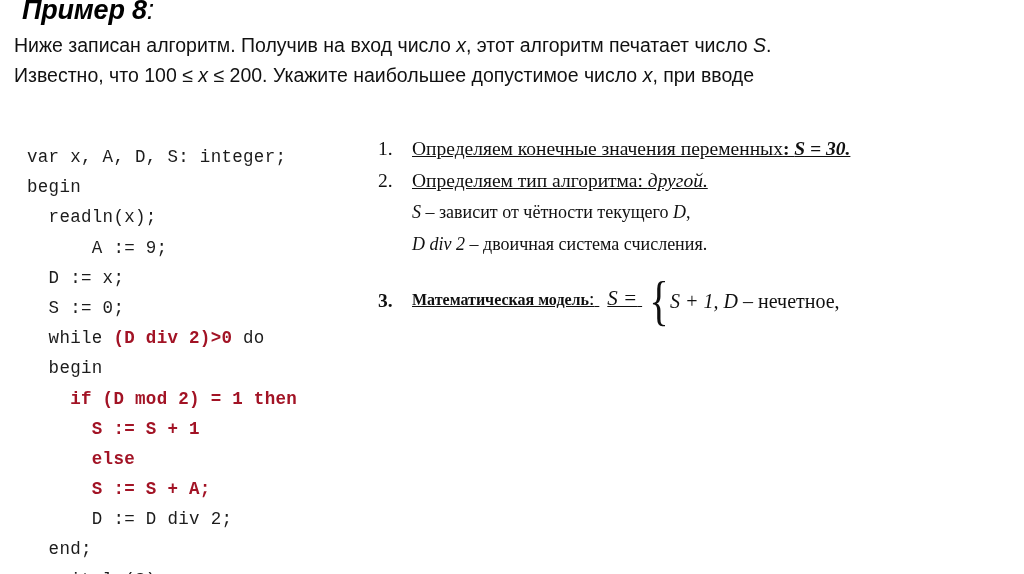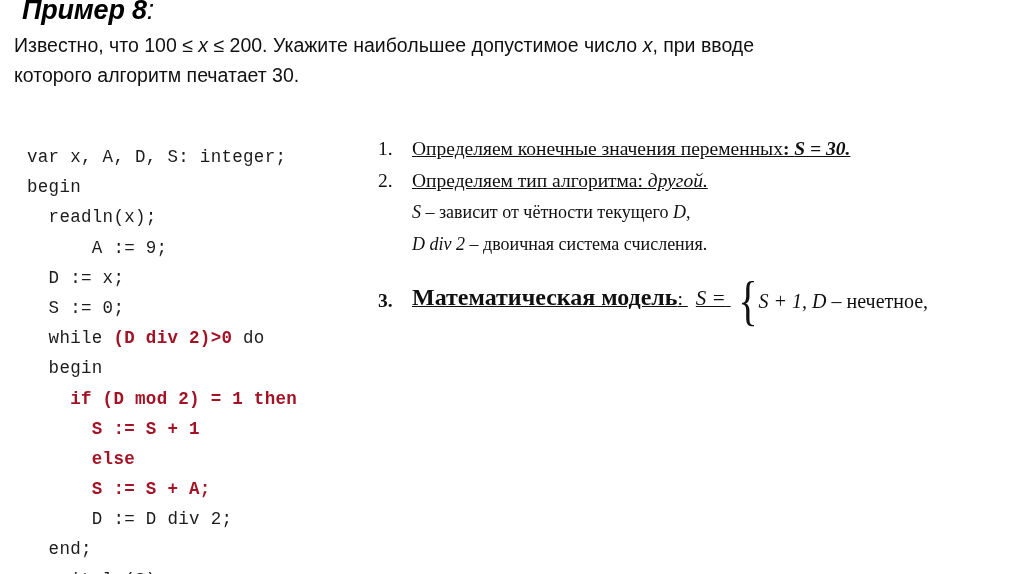--- a/index.html
+++ b/index.html
@@ -109,21 +109,21 @@
   }
   .sol-sub .var-i { font-style: italic; }
 
   
   #math-model-row {
     display: flex;
     align-items: center;
     margin-top: 26px;
   }
   #math-model-row .sol-num { align-self: center; }
-  .model-label { font-weight: bold; font-size: 24px; }
+  .model-label { font-weight: bold; font-size: 16px; }
   .model-colon { font-weight: normal; }
   .model-eq {
     font-style: italic;
     font-size: 21px;
     margin-left: 8px;
     font-family: "Liberation Serif", serif;
   }
   .brace-group {
     display: inline-flex;
     align-items: center;
@@ -152,23 +152,25 @@
 </style>
 </head>
 <body>
 
 <div id="slide-title">
   <span>Пример 8</span><span class="colon">:</span>
 </div>
 
 <div id="problem-statement">
   <span class="ln">
+    <span> Ниже записан алгоритм. Получив на вход число </span><i>x</i><span>, этот алгоритм печатает число </span><i>S</i><span>.</span>
+  </span>
+  <span class="ln">
     <span>Известно, что 100 ≤ </span><i>x</i><span> ≤ 200. Укажите наибольшее допустимое число </span><i>x</i><span>, при вводе</span>
   </span>
-  <span class="ln">которого алгоритм печатает 30.</span>
 </div>
 
 <div id="code-panel"><span class="code-line"><span>var x, A, D, S: integer;</span></span><span class="code-line"><span>begin</span></span><span class="code-line"><span>  readln(x);</span></span><span class="code-line"><span>      A := 9;</span></span><span class="code-line"><span>  D := x;</span></span><span class="code-line"><span>  S := 0;</span></span><span class="code-line"><span>  while </span><span class="kw-red" style="color: rgb(162, 19, 37);">(D div 2)&gt;0</span><span> do</span></span><span class="code-line"><span>  begin</span></span><span class="code-line"><span>    </span><span class="kw-red" style="color: rgb(162, 19, 37);">if (D mod 2) = 1 then</span></span><span class="code-line"><span>      </span><span class="kw-red" style="color: rgb(162, 19, 37);">S := S + 1</span></span><span class="code-line"><span>      </span><span class="kw-red" style="color: rgb(162, 19, 37);">else</span></span><span class="code-line"><span>      </span><span class="kw-red" style="color: rgb(162, 19, 37);">S := S + A;</span></span><span class="code-line"><span>      D := D div 2;</span></span><span class="code-line"><span>  end;</span></span><span class="code-line"><span>  writeln(S);</span></span></div>
 
 <div id="solution-panel">
 
   <div class="sol-item">
     <span class="sol-num">1.</span>
     <span class="sol-text"><span>Определяем конечные значения переменных</span><span class="bold-lead">: </span><span class="em-bi">S = 30.</span></span>
   </div>

